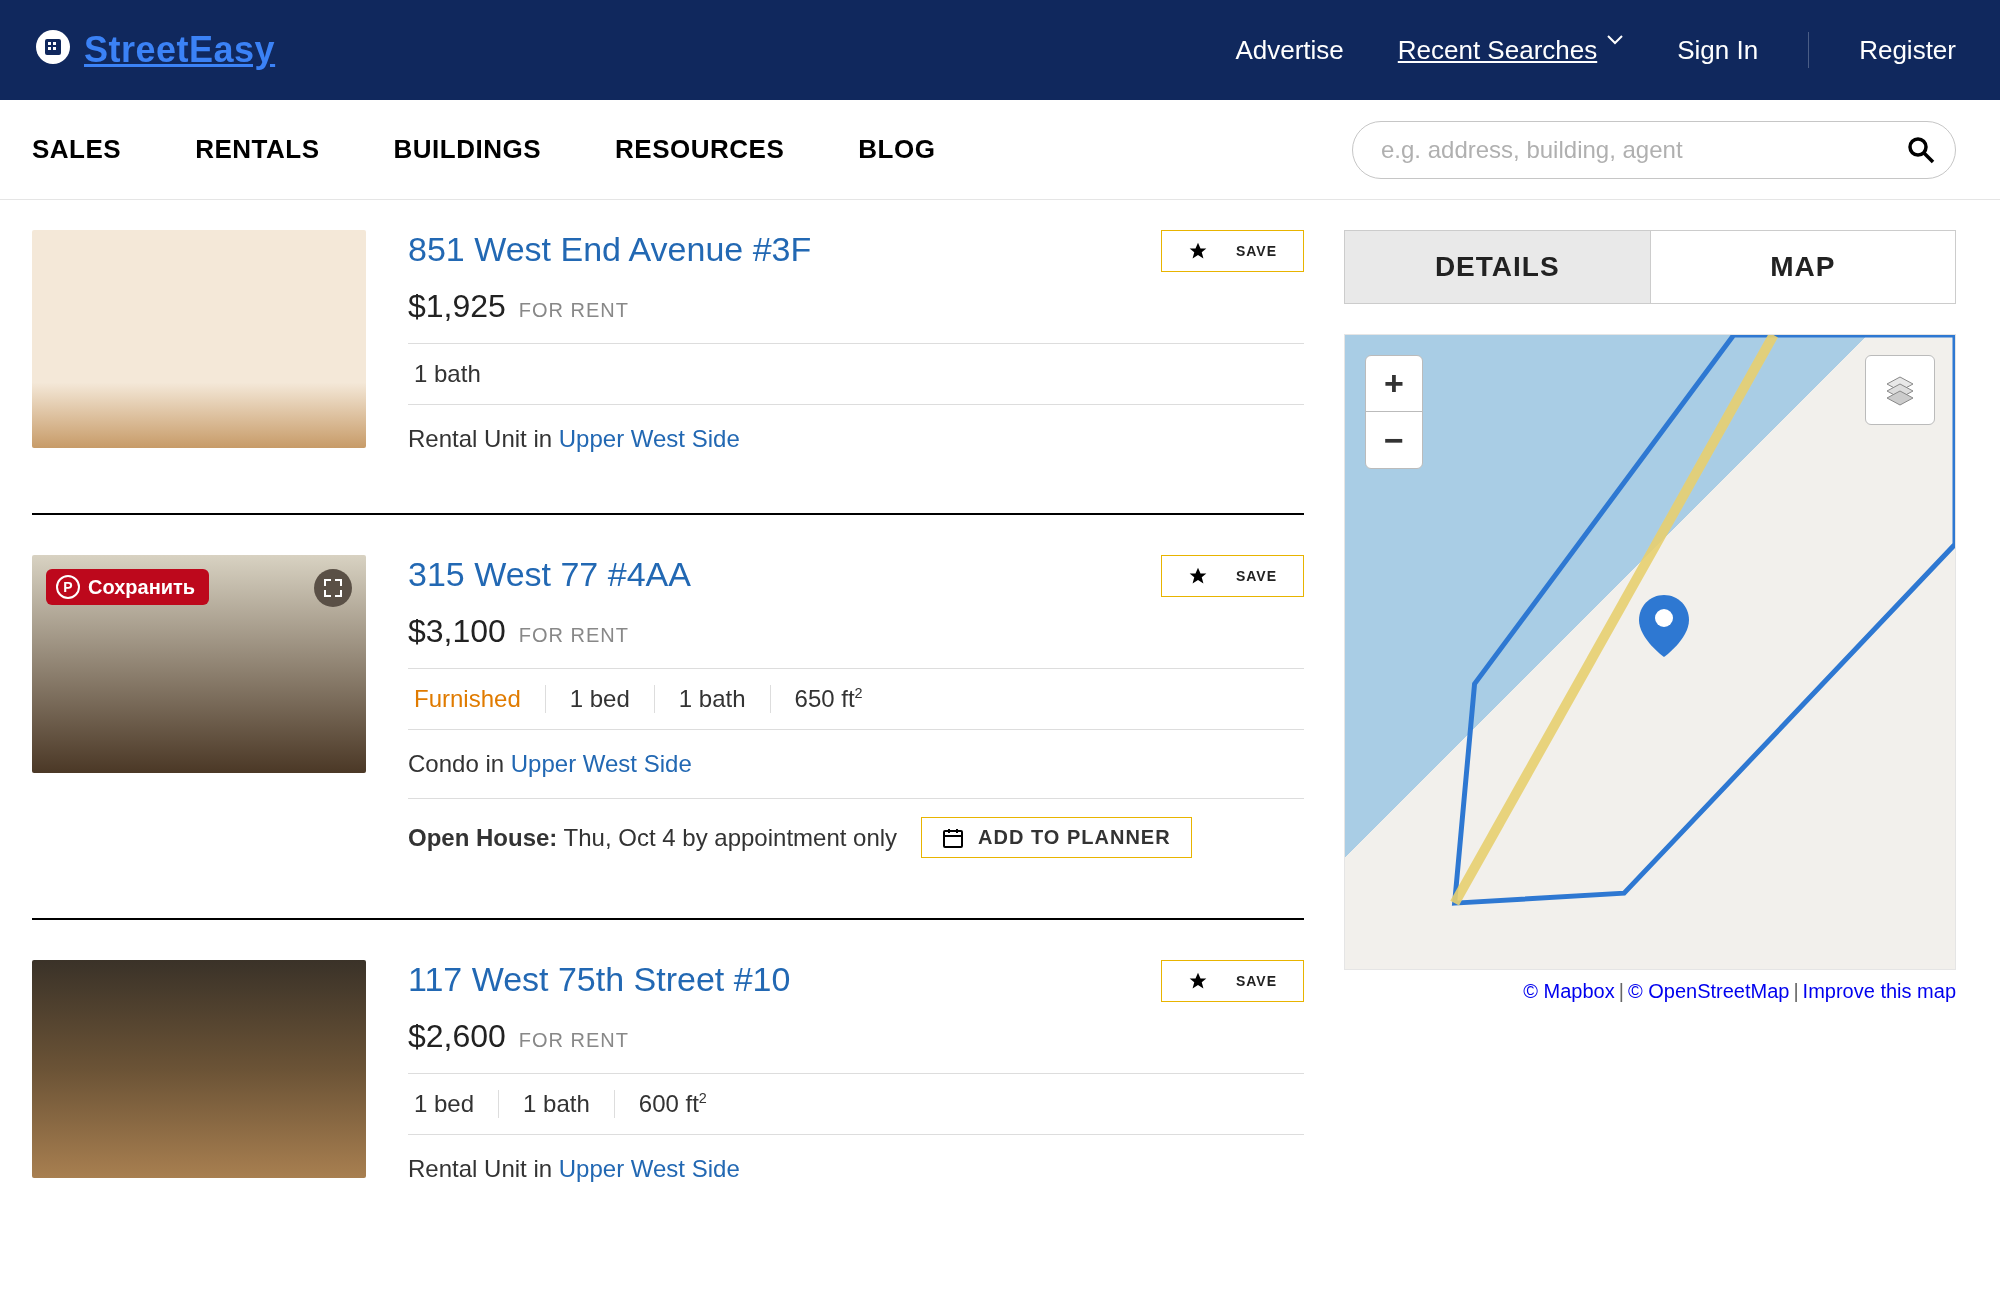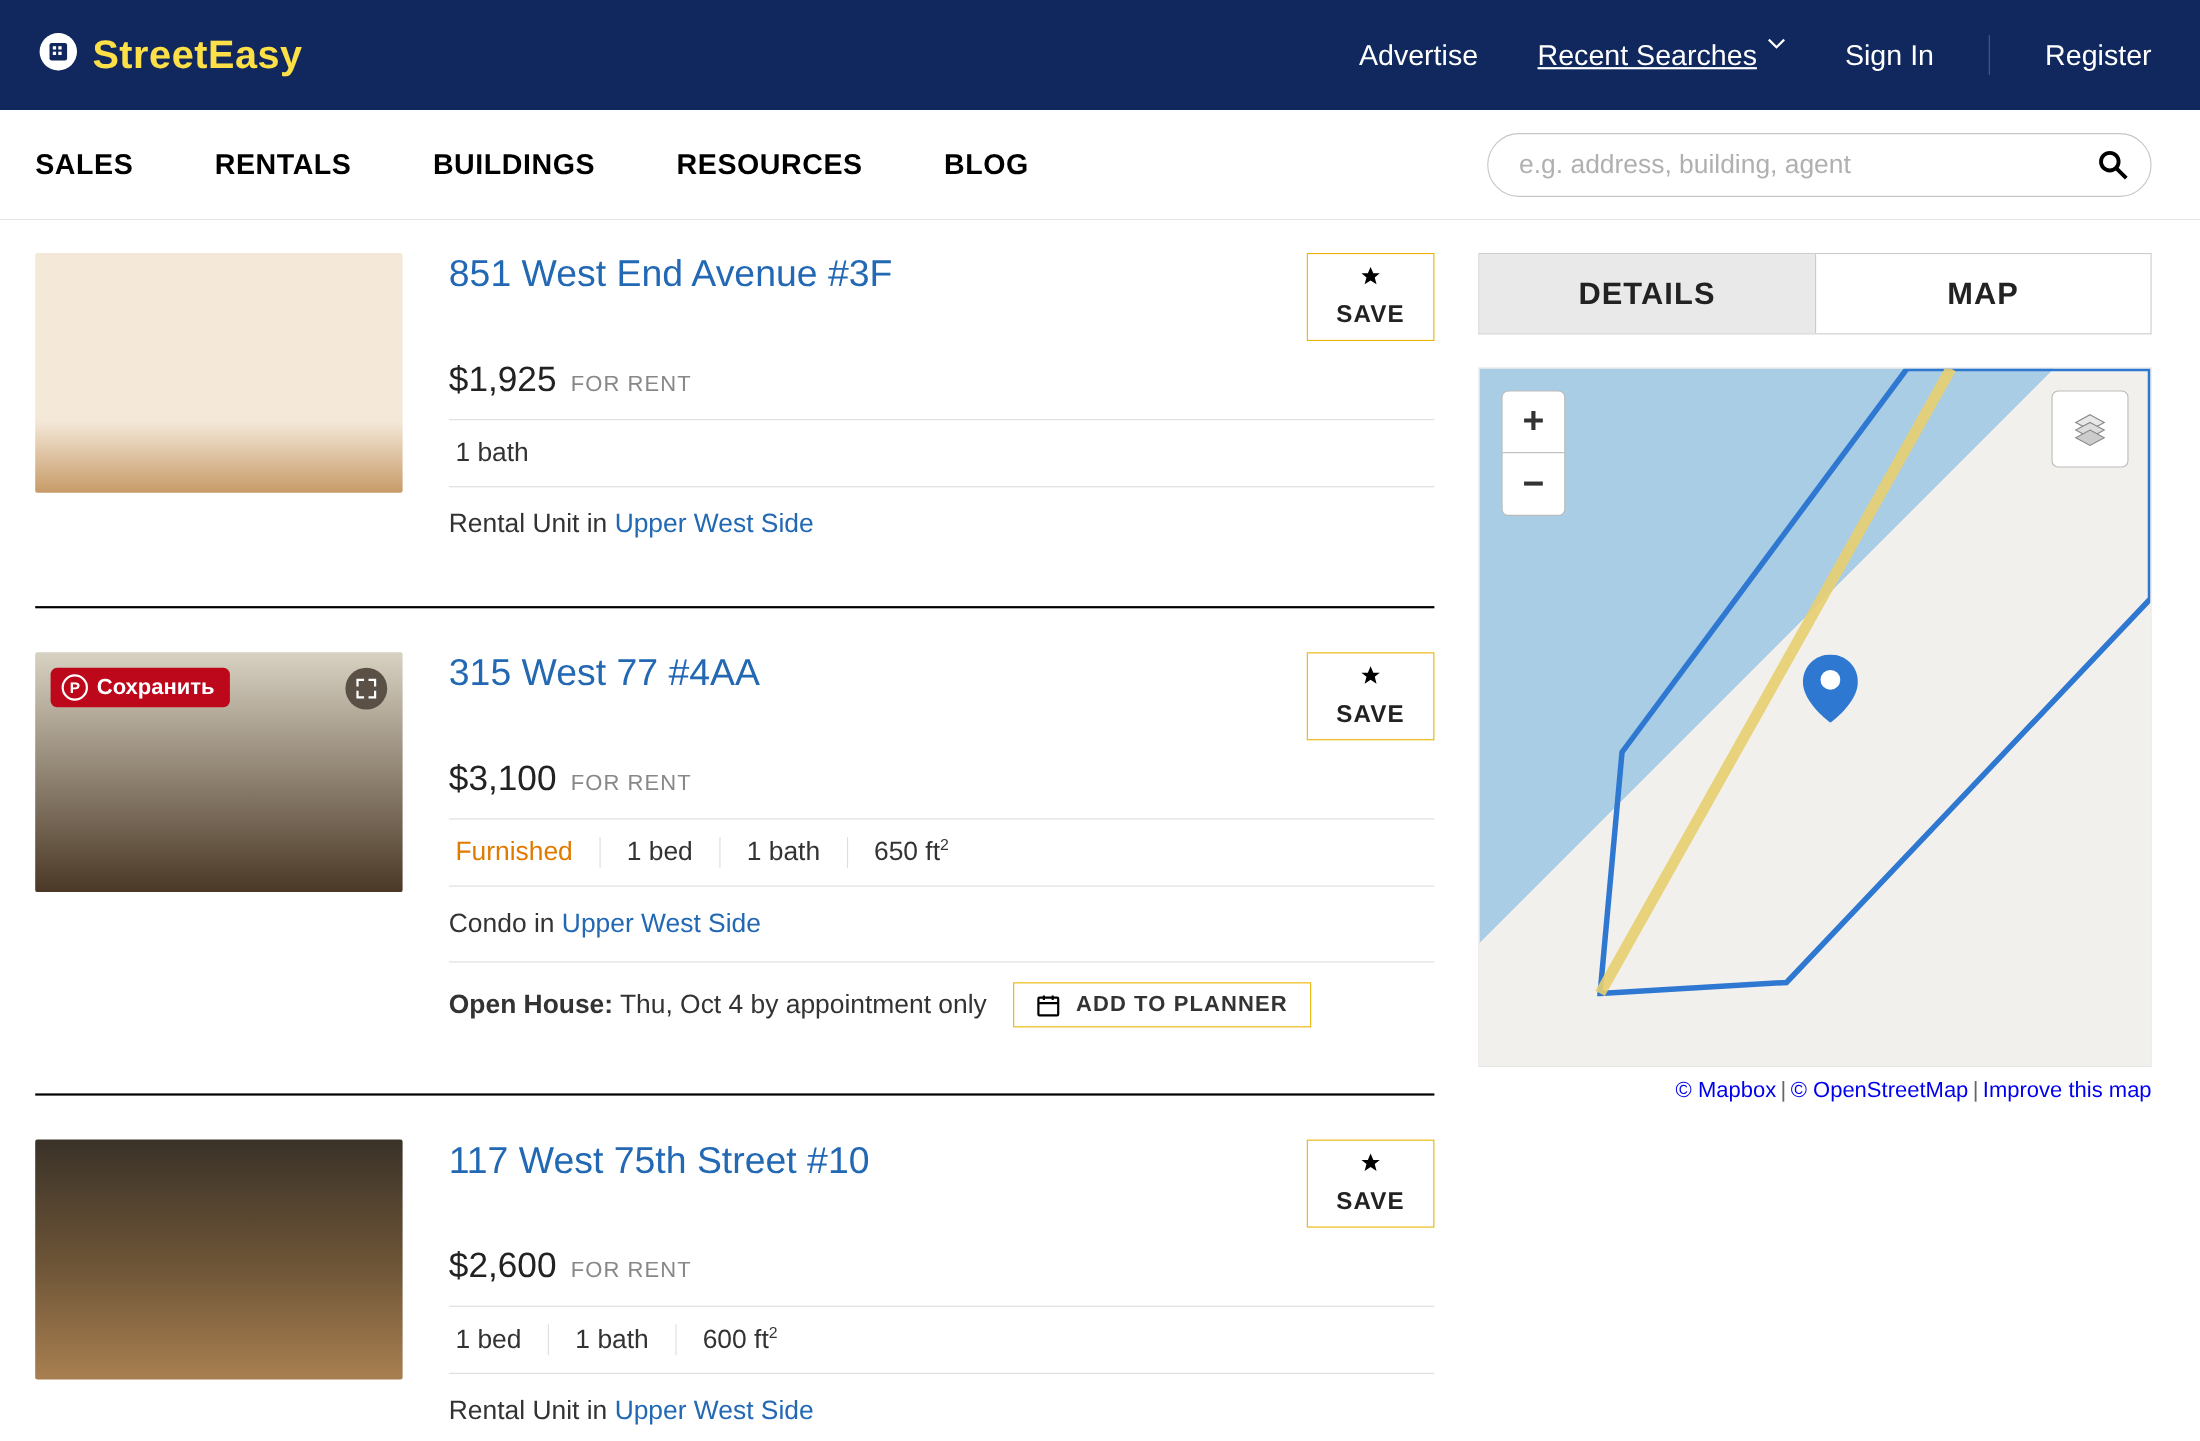--- a/index.html
+++ b/index.html
@@ -2,21 +2,21 @@
 <html><head>
 <meta charset="utf-8">
 <style>
   * { box-sizing: border-box; margin: 0; padding: 0; }
   body { font-family: -apple-system, BlinkMacSystemFont, "Segoe UI", Helvetica, Arial, sans-serif; color: #222; background: #fff; width: 2000px; }
   a { text-decoration: none; }
 
   
   .topbar { background: #10285d; height: 100px; display: flex; align-items: center; justify-content: space-between; padding: 0 44px 0 32px; }
   .logo { display: flex; align-items: center; gap: 10px; color: #fff; }
-  .logo-text { font-size: 36px; font-weight: 700; color:#fde047; letter-spacing:.5px;}
+  .logo-text { font-size: 36px; font-weight: 700; color:#3b82f6; letter-spacing:.5px;text-decoration:underline;}
   .logo-bubble { width: 42px; height: 42px; }
   .topnav { display: flex; align-items: center; gap: 54px; }
   .topnav a { color: #fff; font-size: 26px; }
   .recent { display:flex; align-items:flex-start; gap:10px;text-decoration:underline;}
   .chev { width: 16px; height: 10px; }
   .divider-v { width:1px; height:36px; background:#4a5d86; margin: 0 -4px 0 -4px;}
 
   
   .navbar { display: flex; align-items: center; justify-content: space-between; padding: 0 44px 0 32px; height: 100px; border-bottom: 1px solid #e5e5e5; }
   .mainmenu { display: flex; gap: 74px; }
@@ -47,21 +47,21 @@
   .thumb { width: 334px; height: 218px; flex-shrink:0; border-radius:2px; position:relative; }
   .card:first-of-type .thumb, .card:nth-of-type(3) .thumb { background: linear-gradient(180deg,#f4e8d8 0,#f4e8d8 70%,#c79b68 100%);} 
   .card:nth-of-type(2) .thumb { background: linear-gradient(180deg,#d8d2c2 0,#4b3826 100%);} 
   .pinbadge { position:absolute; top:14px; left:14px; background:#bd081c; color:#fff; border-radius:6px; padding:6px 14px 6px 10px; display:flex; align-items:center; gap:8px; font-size:20px; font-weight:600;}
   .pincircle { width:24px; height:24px; border:2.5px solid #fff; border-radius:50%; display:flex; align-items:center; justify-content:center; font-size:14px; font-weight:800;}
   .expand { position:absolute; top:14px; right:14px; width:38px;height:38px; background:#5a5046; border-radius:50%; display:flex;align-items:center;justify-content:center;}
   .expand svg { width:20px;height:20px;}
   .cardbody { flex:1; }
   .titlebar { display:flex; justify-content:space-between; align-items:flex-start; }
   .cardtitle { font-size: 34px; color:#2268b3; font-weight:400;}
-  .savebtn { border:1.5px solid #e8b400; padding: 10px 26px; display:flex; align-items:center; gap:12px; font-size:22px; font-weight:800; letter-spacing:1px;flex-direction:column;}
+  .savebtn { border:1.5px solid #e8b400; padding: 10px 26px; display:flex; align-items:center; gap:28px; font-size:14px; font-weight:800; letter-spacing:1px;}
   .price { font-size: 32px; color:#222; margin-top: 16px; }
   .forrent { font-size:20px; color:#888; font-weight:400; letter-spacing:1px; margin-left:4px;}
   .specsrow { border-top:1px solid #ddd; border-bottom:1px solid #ddd; margin-top:18px; padding:16px 0; display:flex; gap:0; font-size:24px; color:#333;}
   .spec { padding: 0 24px; border-right:1px solid #ddd;}
   .spec:first-child { padding-left:6px;}
   .spec:last-child { border-right:none;}
   .spec.furnished { color:#e07b00; }
   .loc { margin-top:20px; font-size:24px; color:#333;}
   .loc a { color:#2268b3;}
   .openhouse { border-top:1px solid #ddd; margin-top:20px; padding-top:18px; display:flex; align-items:center; gap:24px; font-size:24px; color:#333;}

